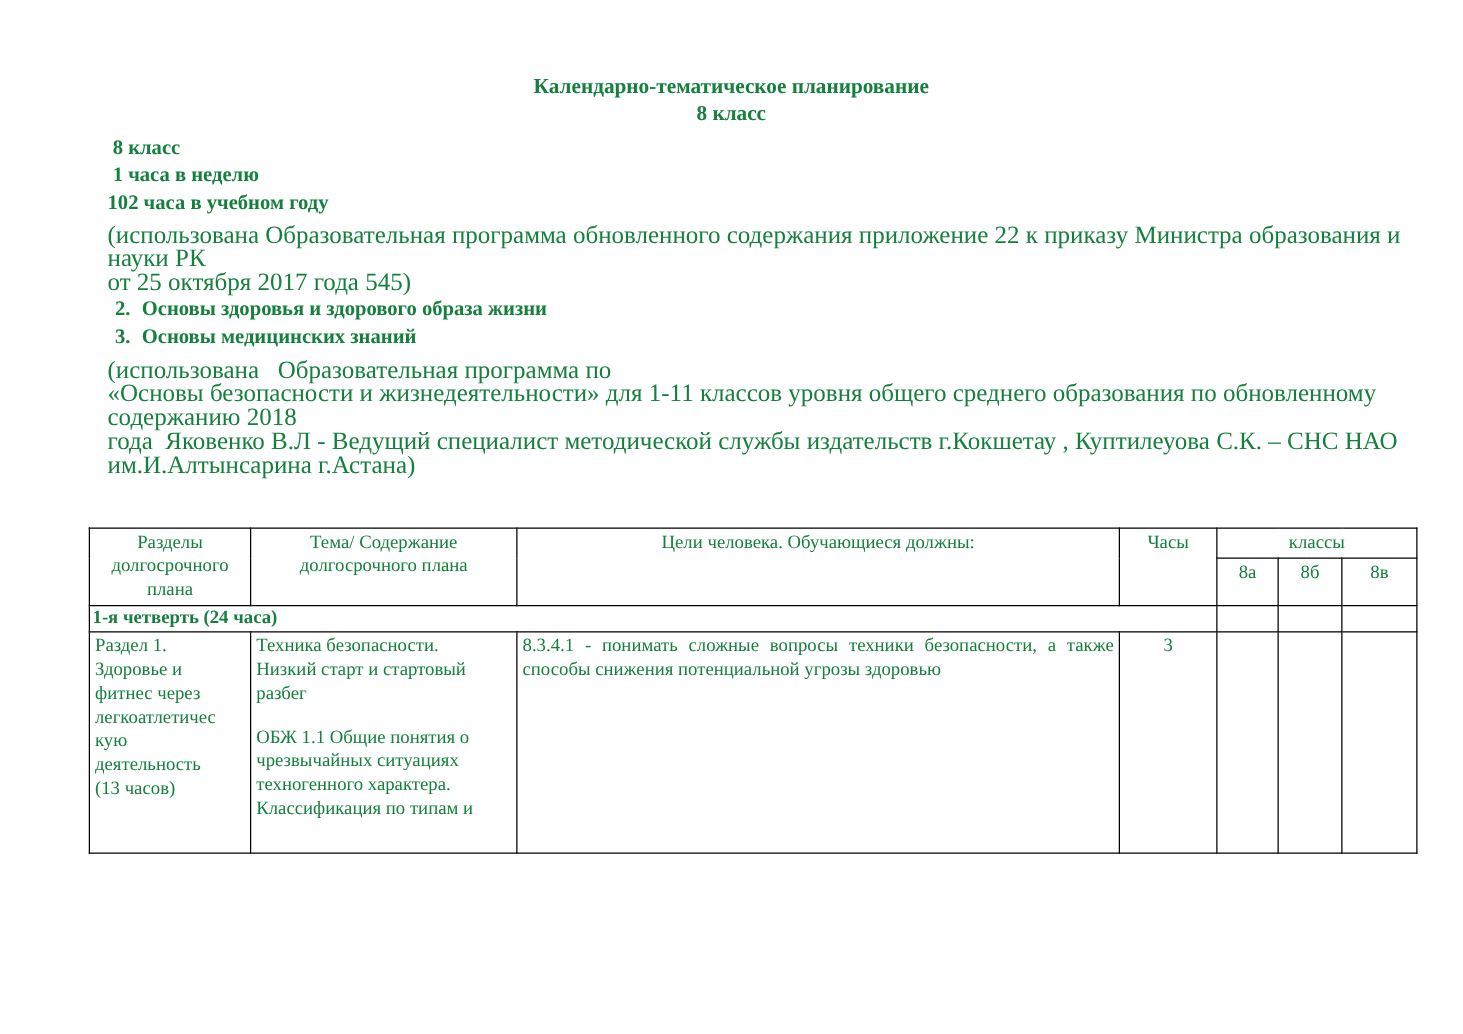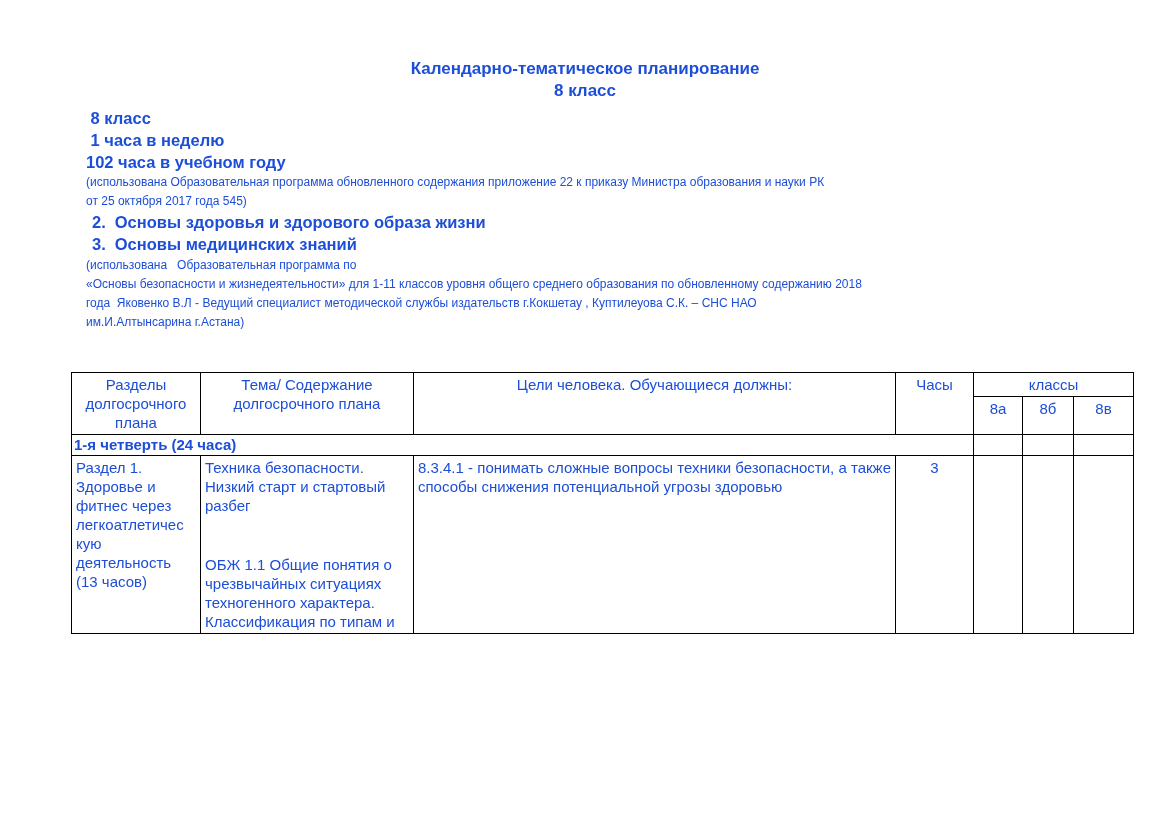--- a/index.html
+++ b/index.html
@@ -2,22 +2,22 @@
 <html><head>
 <meta charset="utf-8">
 <style>
   * { margin: 0; padding: 0; box-sizing: border-box; }
   html, body { background: #ffffff; }
   .page {
     position: relative;
     width: 1170px;
     height: 827px;
     background: #ffffff;
-    color: #1d4ed8;
-    font-family: Liberation Sans, sans-serif;
+    color: #15803d;
+    font-family: Liberation Serif, serif;
     overflow: hidden;
   }
   .titles {
     padding-top: 58px;
     width: 1170px;
     text-align: center;
     font-weight: bold;
     font-size: 17px;
     line-height: 22px;
   }
@@ -26,22 +26,22 @@
     margin-right: 36px;
   }
   .info-block { margin-top: 5px; }
   .info-line {
     font-weight: bold;
     font-size: 16.5px;
     line-height: 22px;
     white-space: pre-wrap;
   }
   .note {
-    margin-top: 0;
-    font-size: 12px;
+    margin-top: 6px;
+    font-size: 20px;
     line-height: 19px;
     white-space: pre-wrap;
   }
   .sections-heading {
     font-weight: bold;
     font-size: 16.5px;
     line-height: 21px;
     margin-top: 1px;
   }
   .section-item {
@@ -73,21 +73,21 @@
   tr.quarter-row { height: 21px; }
   tr.quarter-row td {
     font-weight: bold;
     vertical-align: middle;
     padding: 0 2px;
   }
   tr.data-row { height: 177px; }
   td.c-section { padding: 4px 4px 0 6px; white-space: pre-wrap; line-height: 19.3px; }
   td.c-topic   { padding: 4px 6px 0 8px; }
   td.c-topic .p1, td.c-topic .p2 { white-space: pre-wrap; }
-  td.c-topic .p2 { margin-top: 40px; }
+  td.c-topic .p2 { margin-top: 16px; }
   td.c-goal    { padding: 4px 8px 0 8px; text-align: justify; }
   td.c-hours   { padding-top: 24px; text-align: center; }
 </style>
 </head>
 <body>
 
 <div class="page">
 
   <div class="titles">
     <div>Календарно-тематическое планирование</div>

